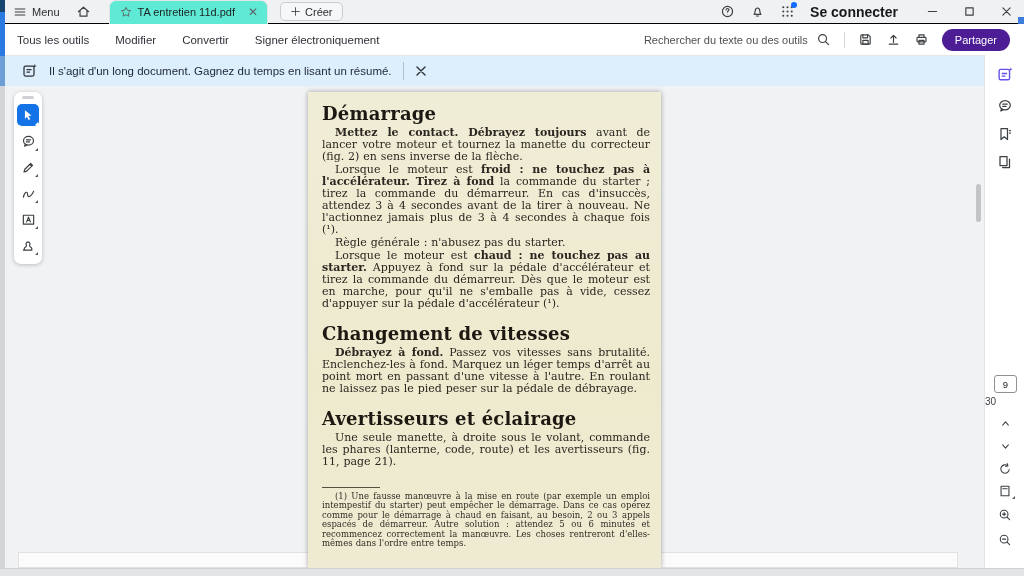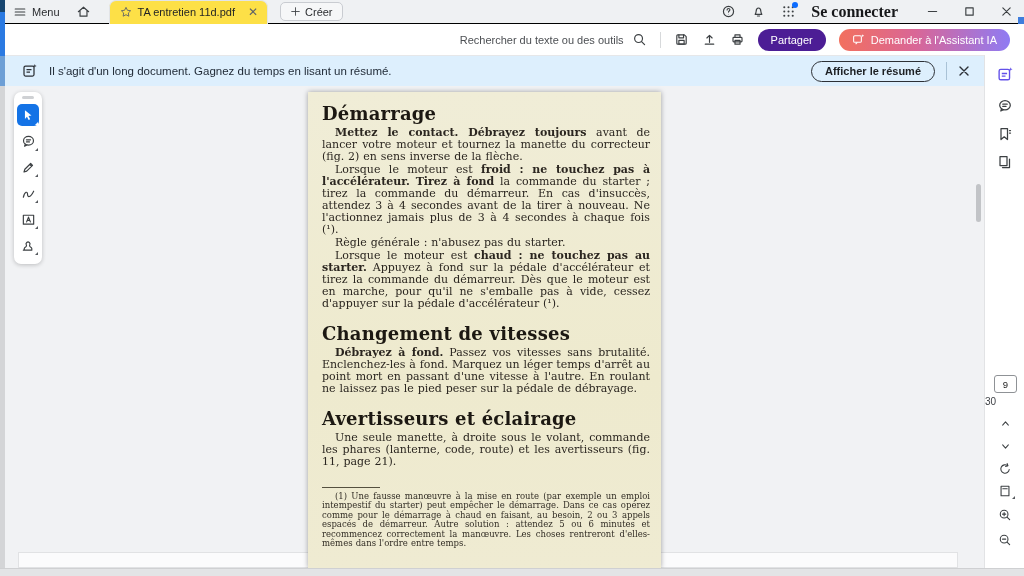--- a/index.html
+++ b/index.html
@@ -11,27 +11,27 @@
   
   .edge-a{position:absolute;left:0;top:0;width:5px;height:12px;background:#16456f;}
   .edge-b{position:absolute;left:0;top:12px;width:5px;height:44px;background:#2b7ae2;}
   .edge-c{position:absolute;left:0;top:56px;width:5px;height:30px;background:#6d9fd6;}
   .edge-d{position:absolute;left:0;top:86px;width:5px;height:490px;background:#d4d5d7;}
 
   
   .titlebar{position:absolute;left:5px;top:0;right:0;height:23px;background:#eff1f3;
             border-bottom:2px solid #000000;display:flex;align-items:center;}
   .tb-item{display:flex;align-items:center;gap:5px;font-size:11px;color:#2b2d30;padding:0 8px;height:100%;cursor:default;}
-  .tab{display:flex;align-items:center;gap:6px;background:#fde047;height:23px;padding:0 8px 0 10px;
+  .tab{display:flex;align-items:center;gap:6px;background:#5eead4;height:23px;padding:0 8px 0 10px;
        margin-left:10px;border-radius:7px 7px 0 0;border:1px solid #e2e4e7;border-bottom:none;font-size:11px;color:#1f2124;}
   .tab .close{color:#5f6368;font-size:12px;padding:0 1px;margin-left:6px;}
   .create-btn{display:flex;align-items:center;gap:4px;margin-left:12px;height:17px;padding:0 9px;
               border:1px solid #c9ccd1;border-radius:5px;font-size:11px;color:#2b2d30;background:#f6f7f8;}
   .tb-right{margin-left:auto;display:flex;align-items:center;gap:15px;padding-right:12px;height:100%;}
-  .signin{font-size:16px;font-weight:bold;color:#17181a;font-family:Liberation Serif, serif;}
+  .signin{font-size:14px;font-weight:bold;color:#17181a;}
   .winctl{display:flex;align-items:center;gap:26px;margin-left:14px;}
 
   
   .toolbar{position:absolute;left:5px;top:24px;right:0;height:31px;background:#ffffff;
            border-bottom:1px solid #e6e7e9;display:flex;align-items:center;}
   .menu-items{display:flex;align-items:center;gap:26px;padding-left:12px;}
   .menu-item{font-size:11.5px;color:#2e3238;cursor:default;}
   .toolbar-right{margin-left:auto;display:flex;align-items:center;gap:13px;padding-right:14px;}
   .search{display:flex;align-items:center;gap:6px;}
   .search input{border:none;outline:none;background:transparent;font-size:11px;width:168px;
@@ -182,20 +182,26 @@
             <svg class="ic" width="11" height="11" viewBox="0 0 12 12">
               <path d="M2 2l8 8M10 2l-8 8"></path>
             </svg>
           </span>
       </span>
     </div>
   </header>
   <div class="tb-badge"></div>
 
   <nav class="toolbar">
+    <div class="menu-items">
+      <span class="menu-item">Tous les outils</span>
+      <span class="menu-item">Modifier</span>
+      <span class="menu-item">Convertir</span>
+      <span class="menu-item">Signer électroniquement</span>
+    </div>
     <div class="toolbar-right">
       <div class="search">
         <input type="text" placeholder="Rechercher du texte ou des outils" style="">
         <span>
           <svg class="ic" width="15" height="15" viewBox="0 0 16 16">
               <circle cx="7" cy="7" r="4.2"></circle>
               <path d="M10.2 10.2l3.2 3.2"></path>
             </svg>
         </span>
       </div>
@@ -215,44 +221,33 @@
       </span>
       <span>
         <svg class="ic" width="15" height="15" viewBox="0 0 16 16">
             <path d="M5.3 5.8V3h5.4v2.8"></path>
             <rect x="3.2" y="5.8" width="9.6" height="4.7" rx="0.8"></rect>
             <rect x="5.3" y="9" width="5.4" height="4"></rect>
           </svg>
       </span>
       <div class="pill share">
         <span>Partager</span>
-      </div>
-      <div class="pill assistant">
-        <span>
-          <svg width="13" height="13" viewBox="0 0 16 16" fill="none" stroke="#fff" stroke-width="1.3" stroke-linejoin="round">
-              <rect x="2" y="3.5" width="9.5" height="8" rx="1.5"></rect>
-              <path d="M4.5 13.8L6.5 11.5"></path>
-              <path d="M13.2 1.6l.5 1.3 1.3.5-1.3.5-.5 1.3-.5-1.3-1.3-.5 1.3-.5z" fill="#fff" stroke="none"></path>
-            </svg>
-        </span>
-        <span>Demander à l'Assistant IA</span>
       </div>
     </div>
   </nav>
 
   <div class="notif">
     <span>
       <svg width="16" height="16" viewBox="0 0 16 16" fill="none" stroke="#2c3036" stroke-width="1.25" stroke-linejoin="round">
           <rect x="2" y="3" width="10" height="10" rx="1.5"></rect>
           <path d="M4.5 6.5h5M4.5 9h3.5"></path>
           <path d="M12.8 1l.5 1.4 1.4.5-1.4.5-.5 1.4-.5-1.4-1.4-.5 1.4-.5z" fill="#2c3036" stroke="none"></path>
         </svg>
     </span>
     <span class="notif-msg">Il s'agit d'un long document. Gagnez du temps en lisant un résumé.</span>
-    <button class="notif-action">Afficher le résumé</button>
     <div class="vdiv2"></div>
     <span>
       <svg class="ic" width="12" height="12" viewBox="0 0 12 12" style="stroke:#2c3036;stroke-width:1.4;">
           <path d="M2 2l8 8M10 2l-8 8"></path>
         </svg>
     </span>
   </div>
 
   <main class="viewport">
 

